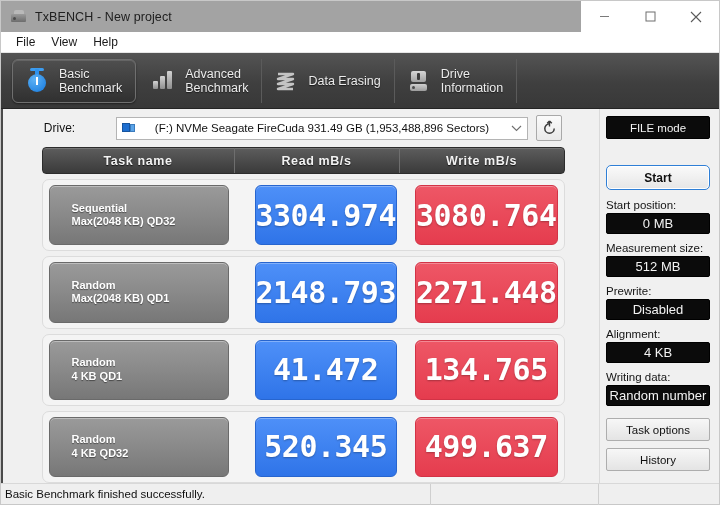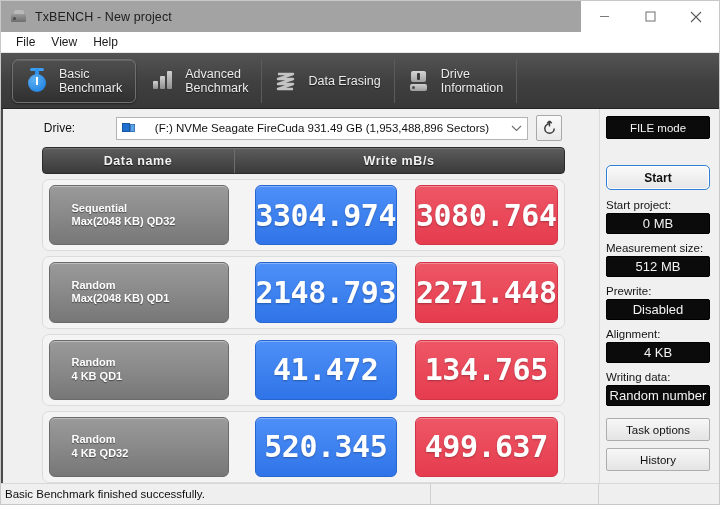--- a/index.html
+++ b/index.html
@@ -510,21 +510,22 @@
         <div class="refresh-btn">
           <svg width="17" height="17" viewBox="0 0 17 17">
             <path d="M13.2 8.5 a4.7 4.7 0 1 1 -4.7 -4.7" stroke="#3a3a3a" stroke-width="1.5" fill="none"></path>
             <path d="M8.5 1 L8.5 6.4 M8.5 1 L6.2 3.3 M8.5 1 L10.8 3.3" stroke="#3a3a3a" stroke-width="1.4" fill="none"></path>
           </svg>
         </div>
       </div>
 
       <div class="results">
         <div class="table-head">
-          <div class="th c1">Data name</div>
+          <div class="th c1">Task name</div>
+          <div class="th c2">Read mB/s</div>
           <div class="th c3">Write mB/s</div>
         </div>
 
         <div class="rows">
 
           <div class="row-wrap">
             <div class="task-btn">
               <div class="task-text">
                 <span>Sequential</span>
                 <span class="t2">Max(2048 KB) QD32</span>
@@ -569,21 +570,21 @@
 
         </div>
       </div>
 
     </div>
 
     <div class="sidebar">
       <div class="mode-btn">FILE mode</div>
       <div class="start-btn">Start</div>
 
-      <div class="field-label">Start project:</div>
+      <div class="field-label">Start position:</div>
       <div class="field-value">0 MB</div>
 
       <div class="field-label">Measurement size:</div>
       <div class="field-value">512 MB</div>
 
       <div class="field-label">Prewrite:</div>
       <div class="field-value">Disabled</div>
 
       <div class="field-label">Alignment:</div>
       <div class="field-value">4 KB</div>

